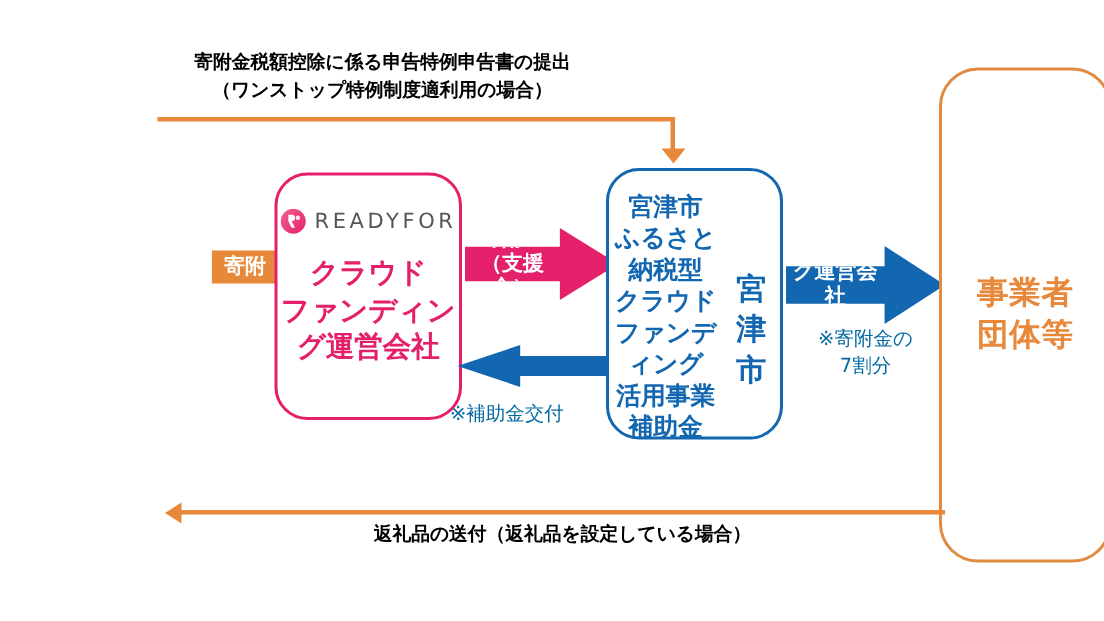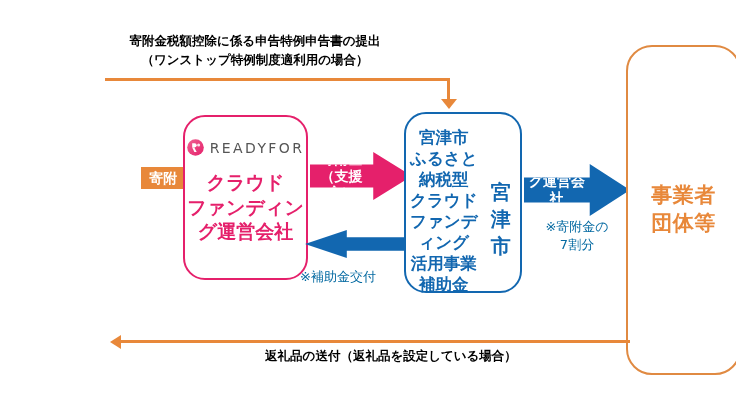--- a/index.html
+++ b/index.html
@@ -223,15 +223,15 @@
 団体等</div>
   </div>
 
   <div class="abs hline" style="left:120px; top:340px; width:510px;"></div>
 
   <div class="abs" style="left:110px; top:335px; width:0; height:0;
               border-top:7px solid transparent;
               border-bottom:7px solid transparent;
               border-right:11px solid #E8883A;"></div>
 
-  <div class="abs caption" style="left:246px; top:347px; width:290px;">返礼品の送付（返礼品を設定している場合）</div>
+  <div class="abs caption" style="left:230px; top:347px; width:290px;">返礼品の送付（返礼品を設定している場合）</div>
 
 </div>
 
 </body></html>

